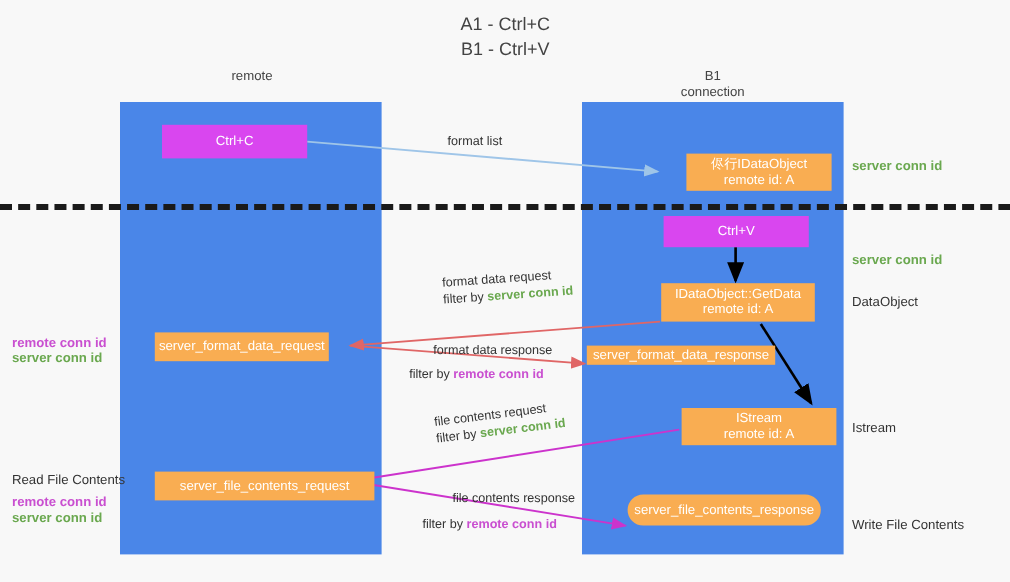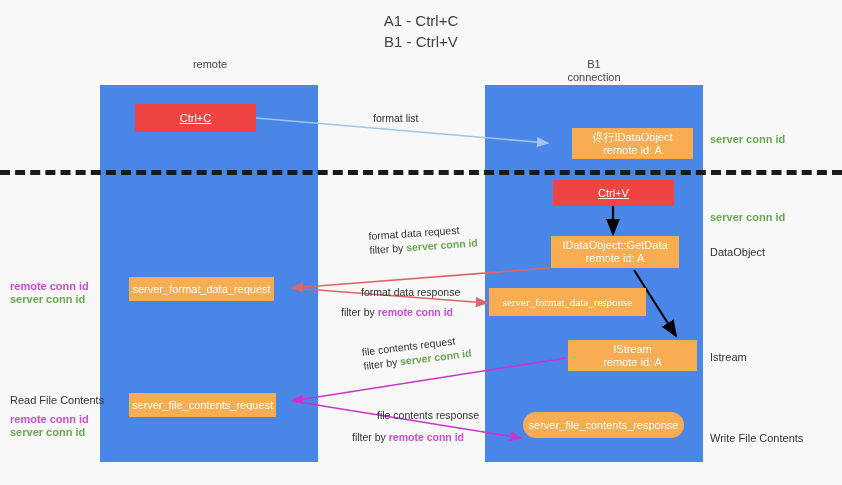--- a/index.html
+++ b/index.html
@@ -21,21 +21,21 @@
   }
   .lane-title .l1{display:block;}
   .lane-title .l2{display:block;}
 
   .box{
     position:absolute;display:flex;flex-direction:column;
     align-items:center;justify-content:center;
     color:#ffffff;font-size:11px;line-height:13px;text-align:center;
     box-sizing:border-box;
   }
-  .box.green{background:#ef4444;text-decoration:underline;}
+  .box.green{background:#d946ef;}
   .box.orange{background:#f9ad52;}
   .box .line2{font-size:11px;}
 
   .note{position:absolute;font-size:11px;line-height:14px;color:#333;}
   .note.green{color:#6aa84f;font-weight:bold;}
   .note.magenta{color:#c94fd0;font-weight:bold;}
   .note.black{color:#333333;text-align:right;}
 
   .arrowlabel{position:absolute;font-size:10.5px;line-height:14px;color:#333;white-space:nowrap;}
   .arrowlabel .g{color:#6aa84f;font-weight:bold;}
@@ -122,30 +122,30 @@
 
   <div class="box orange" style="left:551px;top:236px;width:128px;height:32px;">
     <span>IDataObject::GetData</span>
     <span class="line2">remote id: A</span>
   </div>
 
   <div class="box orange" style="left:129px;top:277px;width:145px;height:24px;">
     <span>server_format_data_request</span>
   </div>
 
-  <div class="box orange" style="left:489px;top:288px;width:157px;height:28px;font-family:Liberation Serif, serif;">
+  <div class="box orange" style="left:489px;top:288px;width:157px;height:16px;">
     <span>server_format_data_response</span>
   </div>
 
   <div class="box orange" style="left:568px;top:340px;width:129px;height:31px;">
     <span>IStream</span>
     <span class="line2">remote id: A</span>
   </div>
 
-  <div class="box orange" style="left:129px;top:393px;width:147px;height:24px;">
+  <div class="box orange" style="left:129px;top:393px;width:183px;height:24px;">
     <span>server_file_contents_request</span>
   </div>
 
   <div class="box orange" style="left:523px;top:412px;width:161px;height:26px;border-radius:13px;">
     <span>server_file_contents_response</span>
   </div>
 
   <div class="arrowlabel" style="left:373px;top:111px;">
     <span>format list</span>
   </div>

